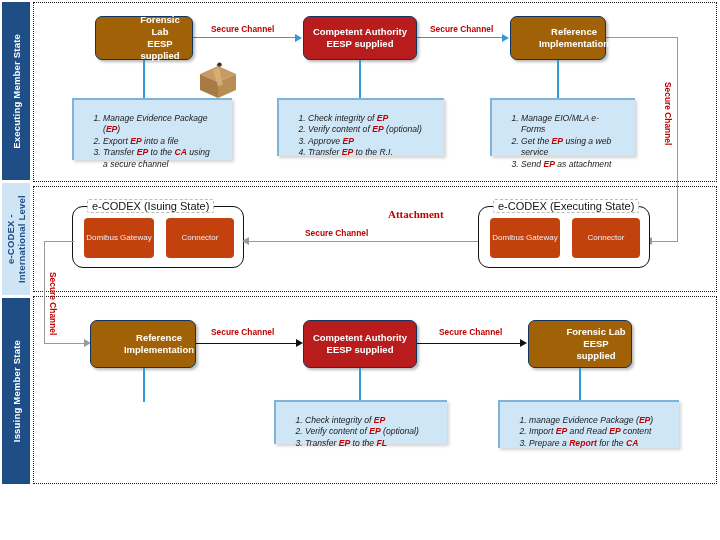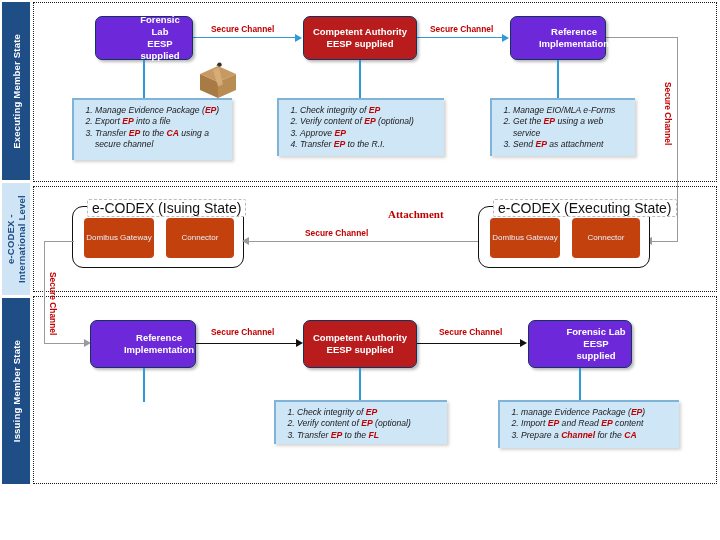--- a/index.html
+++ b/index.html
@@ -31,58 +31,58 @@
 
   
   .node{
     position:absolute;border-radius:7px;box-sizing:border-box;
     display:flex;align-items:center;justify-content:center;text-align:center;
     font-size:9.5px;font-weight:bold;color:#ffffff;line-height:12px;
     border:1.3px solid #10335f;
     box-shadow:2px 2px 3px rgba(0,0,0,.28);
     padding:3px 4px;
   }
-  .node.dark{background:#6d28d9;padding-left:36px;}
+  .node.dark{background:#a16207;padding-left:36px;}
   .node.light{background:#b91c1c;border-color:#10335f;}
 
   #n-fl-top{left:95px;top:16px;width:98px;height:44px;}
   #n-ca-top{left:303px;top:16px;width:114px;height:44px;}
   #n-ri-top{left:510px;top:16px;width:96px;height:44px;}
   #n-ri-bot{left:90px;top:320px;width:106px;height:48px;}
   #n-ca-bot{left:303px;top:320px;width:114px;height:48px;}
   #n-fl-bot{left:528px;top:320px;width:104px;height:48px;}
 
   
   .note{
     position:absolute;background:#CFE6F7;box-sizing:border-box;
     border-left:2px solid #7FB4D8;border-top:2px solid #7FB4D8;
     box-shadow:2px 2px 3px rgba(0,0,0,.18);
     padding:5px 7px 5px 8px;
     font-size:8.6px;line-height:11.4px;font-style:italic;color:#1a1a1a;
   }
-  .note ol{margin:0;padding-left:13px;}
+  .note ol{margin:8px;padding-left:13px;}
   .note li{margin:0;padding:0;}
   .note .ep{color:#C00000;font-weight:bold;font-style:italic;}
   #note-fl-top{left:72px;top:98px;width:160px;height:62px;}
   #note-ca-top{left:277px;top:98px;width:167px;height:58px;}
   #note-ri-top{left:490px;top:98px;width:145px;height:58px;}
   #note-ri-bot{left:76px;top:400px;width:140px;height:40px;}
   #note-ca-bot{left:274px;top:400px;width:173px;height:44px;}
   #note-fl-bot{left:498px;top:400px;width:181px;height:48px;}
 
   
   .codex{
     position:absolute;border:1.8px solid #111;border-radius:11px;background:#fff;
     box-sizing:border-box;
   }
   #codex-issuing{left:72px;top:206px;width:172px;height:62px;}
   #codex-executing{left:478px;top:206px;width:172px;height:62px;}
   .codex-label{
     position:absolute;top:-8px;left:14px;background:#fff;padding:0 4px;
-    font-size:14px;color:#111;white-space:nowrap;
+    font-size:11px;color:#111;white-space:nowrap;
     border:1px dashed #bbb;border-radius:2px;
   }
   .inner{
     position:absolute;top:11px;height:40px;border-radius:4px;background:#c2410c;
     display:flex;align-items:center;justify-content:center;text-align:center;
     color:#e9eefb;font-size:8px;line-height:10px;box-sizing:border-box;padding:2px;
   }
   .inner.a{left:11px;width:70px;}
   .inner.b{left:93px;width:68px;}
 
@@ -270,18 +270,18 @@
       <li>Check integrity of <span class="ep">EP</span></li>
       <li>Verify content of <span class="ep">EP</span> (optional)</li>
       <li>Transfer <span class="ep">EP</span> to the <span class="ep">FL</span></li>
     </ol>
   </div>
 
   <div class="note" id="note-fl-bot">
     <ol>
       <li>manage Evidence Package (<span class="ep">EP</span>)</li>
       <li>Import <span class="ep">EP</span> and Read <span class="ep">EP</span> content</li>
-      <li>Prepare a <span class="ep">Channel</span> for the <span class="ep">CA</span></li>
+      <li>Prepare a <span class="ep">Report</span> for the <span class="ep">CA</span></li>
     </ol>
   </div>
 
 
 </div>
 
 </body></html>

